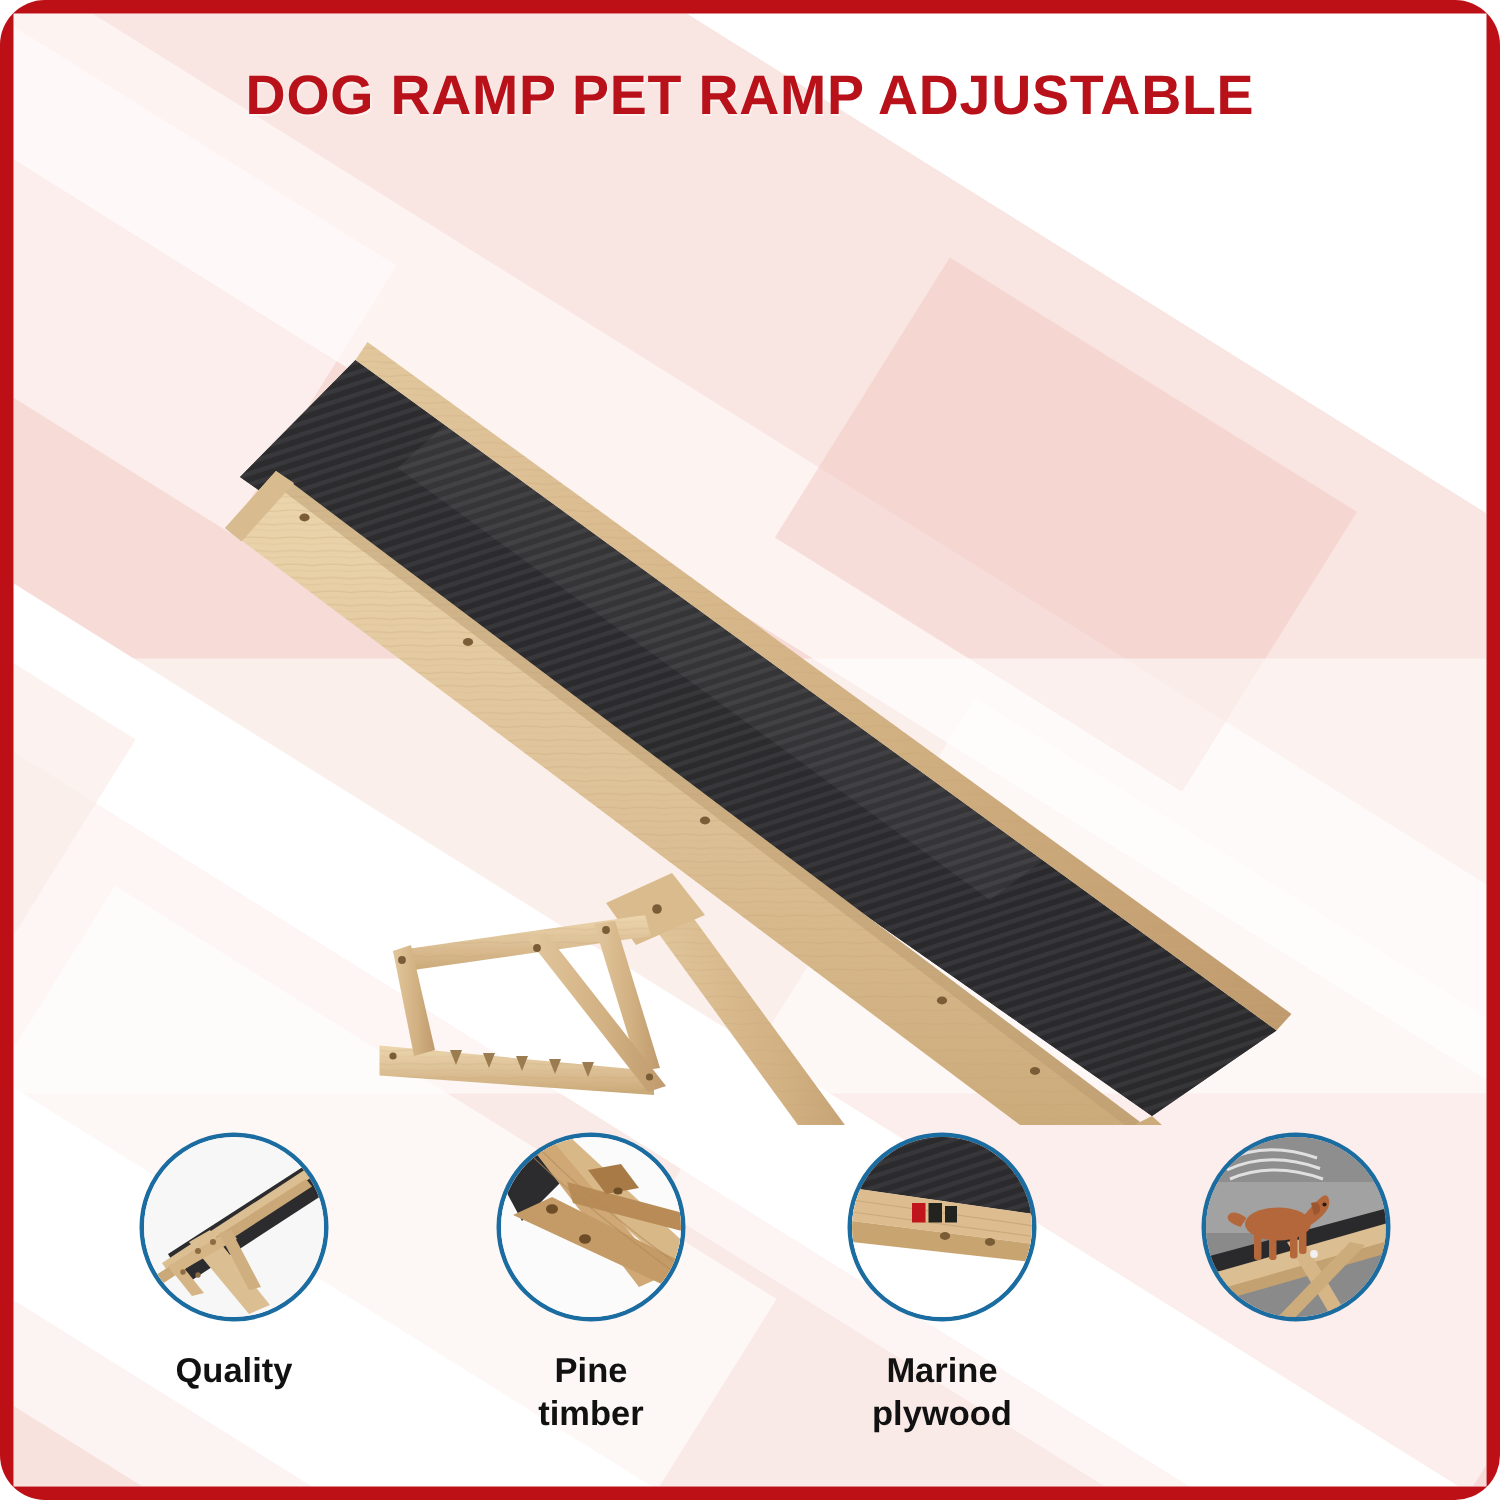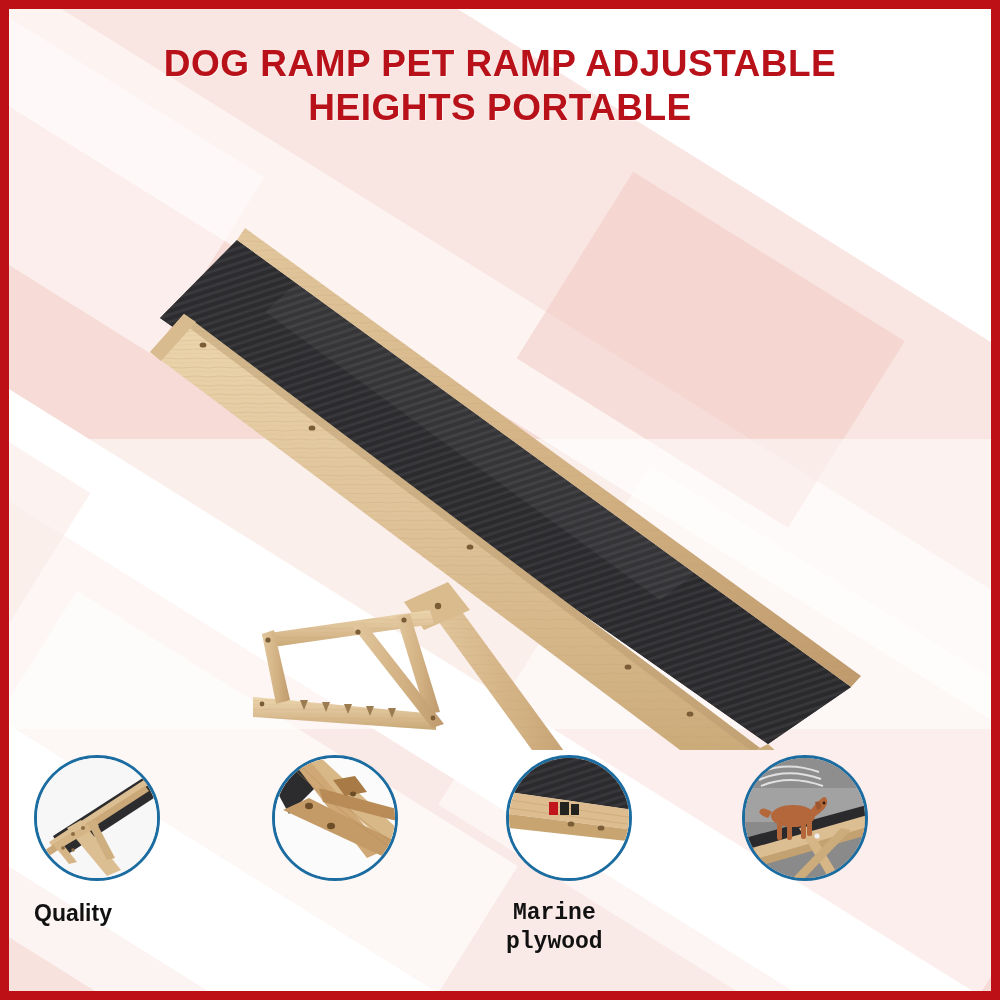--- a/index.html
+++ b/index.html
@@ -12,20 +12,21 @@
     font-family: "Liberation Sans", sans-serif;
   }
 
   #page {
     position: relative;
     width: 1000px;
     height: 1000px;
     overflow: hidden;
     background: #ffffff;
     box-sizing: border-box;
+    border-radius: 30px;
   }
 
   
   .frame-border {
     position: absolute;
     inset: 0;
     border: 9px solid #bd1016;
     box-sizing: border-box;
     pointer-events: none;
     z-index: 60;
@@ -78,21 +79,21 @@
     top: 755px;
     width: 972px;
     height: 215px;
     display: flex;
     z-index: 25;
   }
   .feature {
     flex: 1 1 0;
     display: flex;
     flex-direction: column;
-    align-items: flex-start;
+    align-items: center;
   }
   .feature-circle {
     width: 126px;
     height: 126px;
     border-radius: 50%;
     border: 3px solid #1b6ca0;
     overflow: hidden;
     position: relative;
     background: #f2f2f2;
     box-sizing: border-box;
@@ -109,21 +110,21 @@
     color: #111111;
     font-weight: bold;
     font-size: 23px;
     line-height: 29px;
     max-width: 210px;
   }
 
   
   .feature.f1 { margin-left: 20px; }
   .feature.f2 { margin-left: -6px; }
-  .feature.f3 { margin-left: -10px; font-family: Liberation Mono, monospace; }
+  .feature.f3 { margin-left: -10px; }
   .feature.f4 { margin-left: -8px; }
 </style>
 </head>
 <body>
 
 <div id="page">
 
   <div class="bg-layer">
     <svg width="982" height="982" viewBox="0 0 982 982">
       <defs>
@@ -158,21 +159,20 @@
         <rect x="-520" y="250" width="260" height="300" fill="#f3ccc6"></rect>
         <rect x="120" y="-120" width="160" height="260" fill="#f3ccc6"></rect>
         <rect x="620" y="430" width="220" height="320" fill="#f1c7c1"></rect>
       </g>
       <rect x="0" y="430" width="982" height="290" fill="#ffffff" opacity="0.55"></rect>
     </svg>
   </div>
 
   <div class="title-block">
     <div class="title-line">DOG RAMP PET RAMP ADJUSTABLE</div>
-    <div class="title-line">HEIGHTS PORTABLE</div>
   </div>
 
   <div class="hero">
     <svg width="1000" height="610" viewBox="0 0 1000 610">
       <defs>
         <linearGradient id="woodTop" x1="0" y1="0" x2="0" y2="1">
           <stop offset="0%" stop-color="#e9d0a6"></stop>
           <stop offset="45%" stop-color="#dcbe93"></stop>
           <stop offset="100%" stop-color="#c6a madeup"></stop>
         </linearGradient>
@@ -311,20 +311,24 @@
             <ellipse cx="34" cy="48" rx="4" ry="3.2"></ellipse>
             <ellipse cx="56" cy="68" rx="4" ry="3.2"></ellipse>
             <ellipse cx="78" cy="36" rx="3" ry="2.4"></ellipse>
           </g>
           <g stroke="#b08a5c" stroke-width="0.8" opacity="0.6" fill="none">
             <path d="M22 14 Q60 50 118 92"></path>
             <path d="M28 10 Q66 48 122 88"></path>
           </g>
         </svg>
       </div>
+      <div class="feature-label">
+        <div>Pine</div>
+        <div>timber</div>
+      </div>
     </div>
 
     <div class="feature f3">
       <div class="feature-circle">
         <svg width="126" height="126" viewBox="0 0 126 126">
           <rect width="126" height="126" fill="#ffffff"></rect>
           <polygon points="0,0 126,0 126,52 0,34" fill="#2b2b2d"></polygon>
           <polygon points="0,0 126,0 126,52 0,34" fill="url(#ribs)" opacity="0.8"></polygon>
           <polygon points="0,34 126,52 126,72 0,56" fill="#ddbd8f"></polygon>
           <polygon points="0,56 126,72 126,84 0,70" fill="#c8a470"></polygon>

